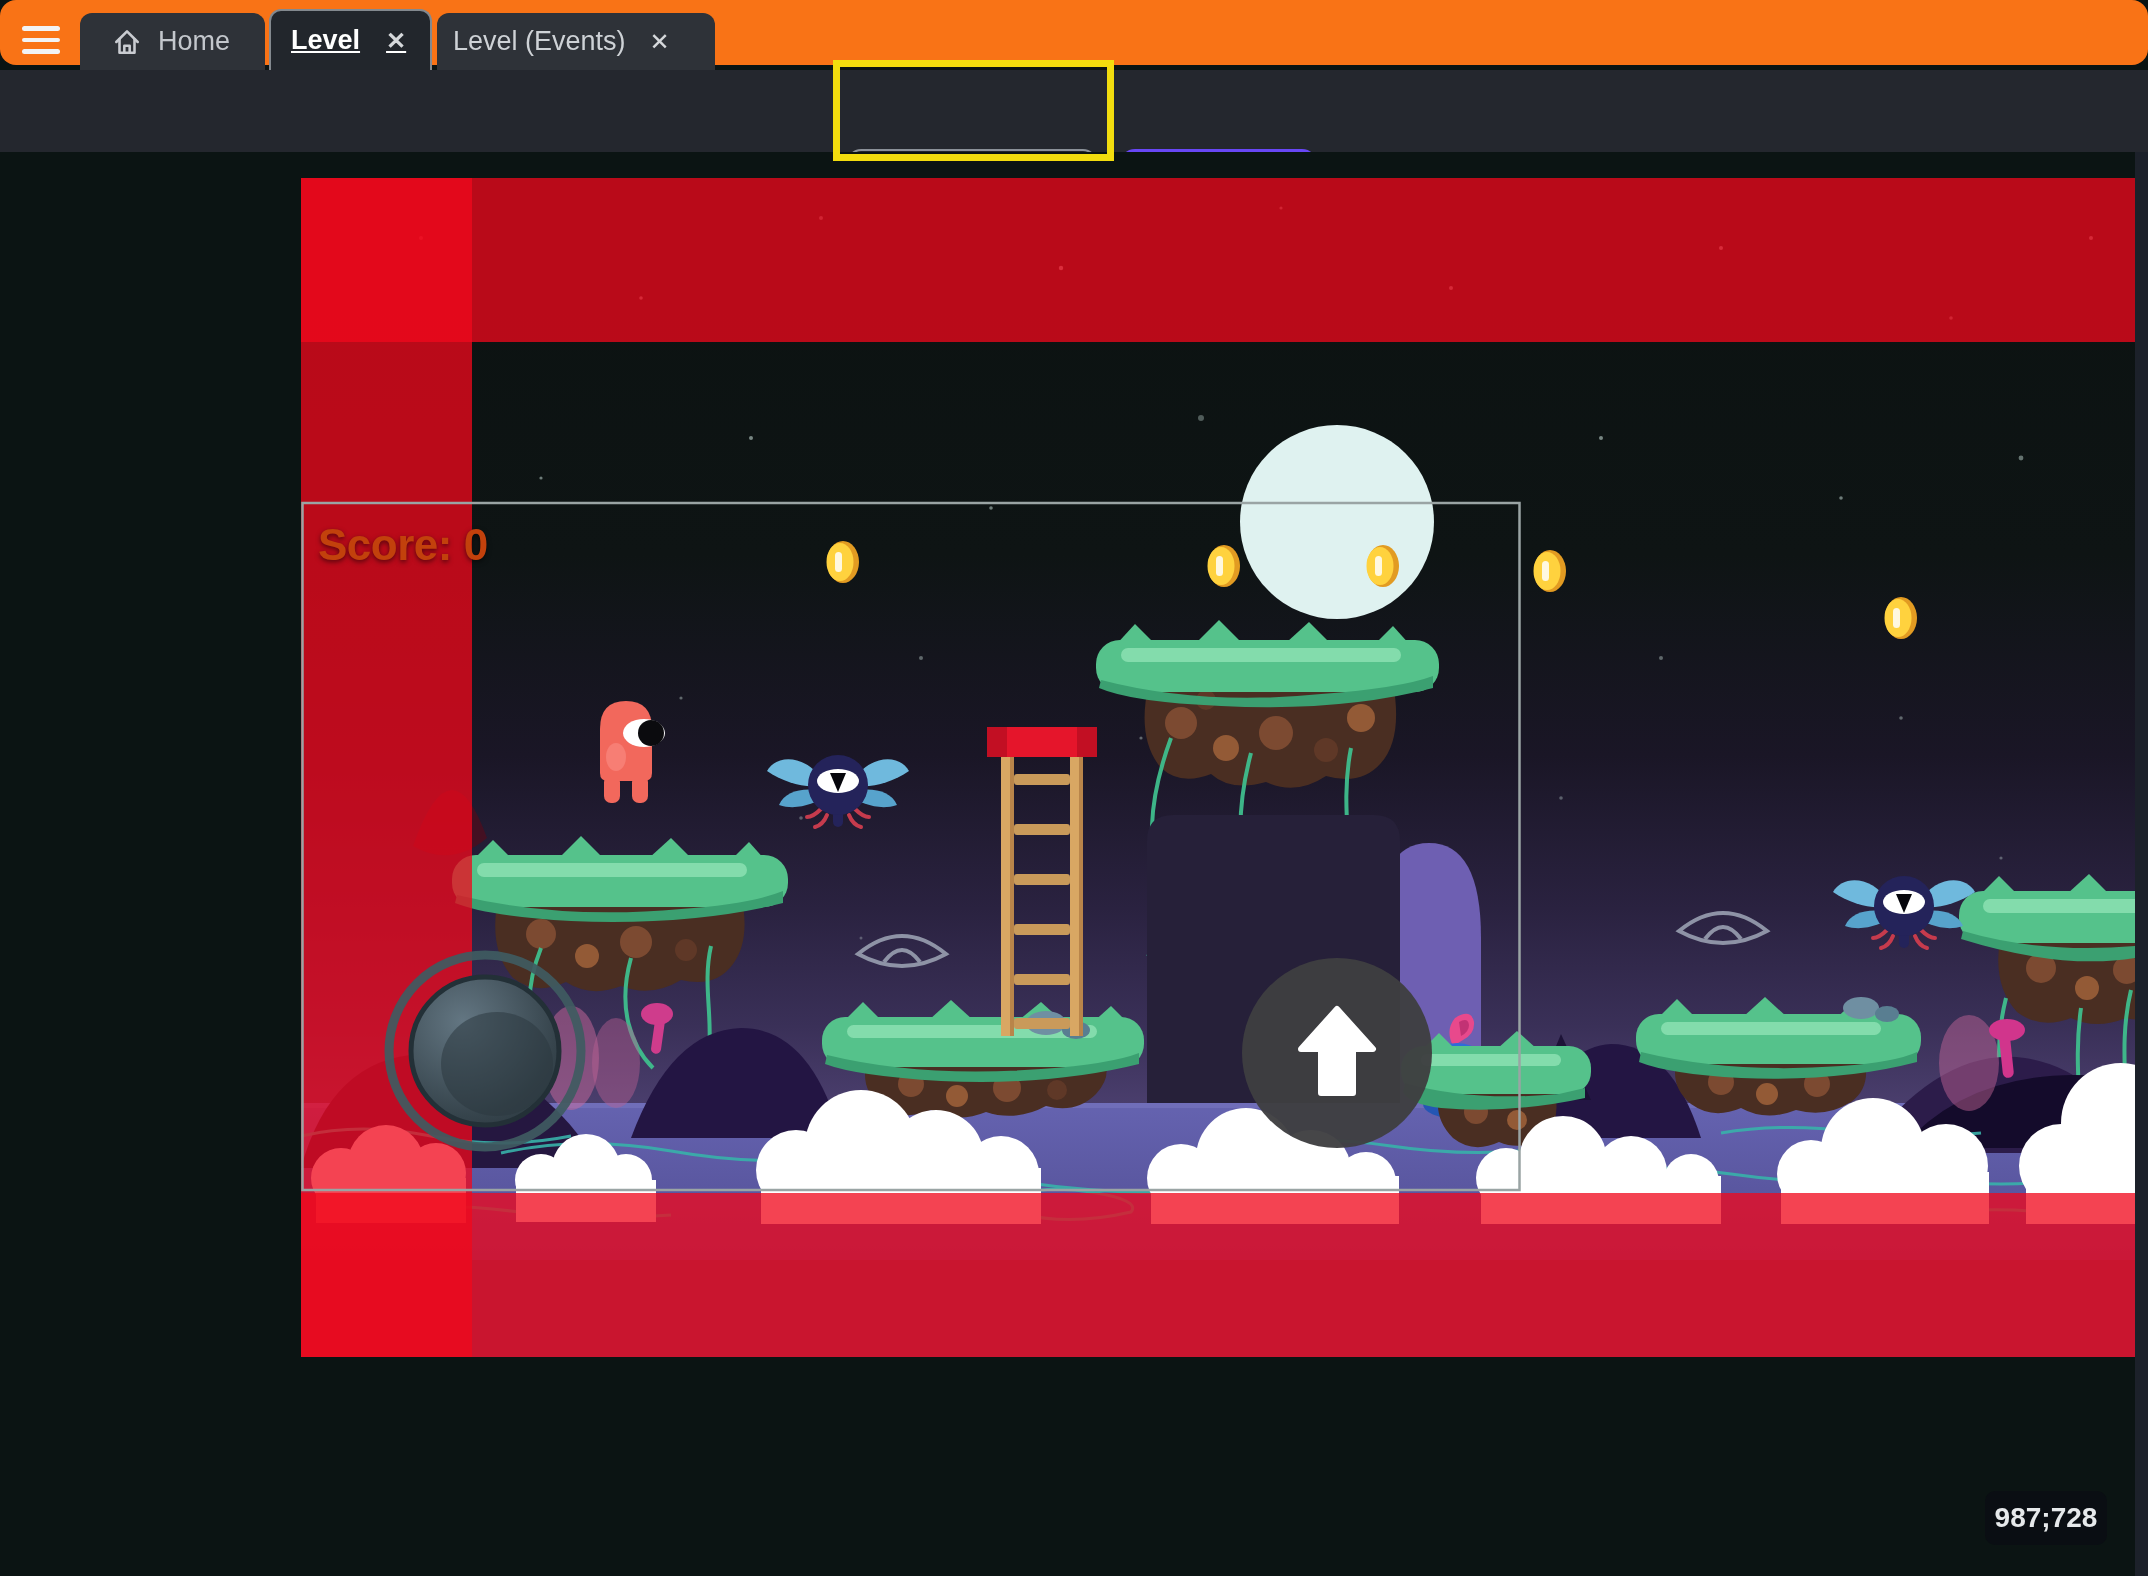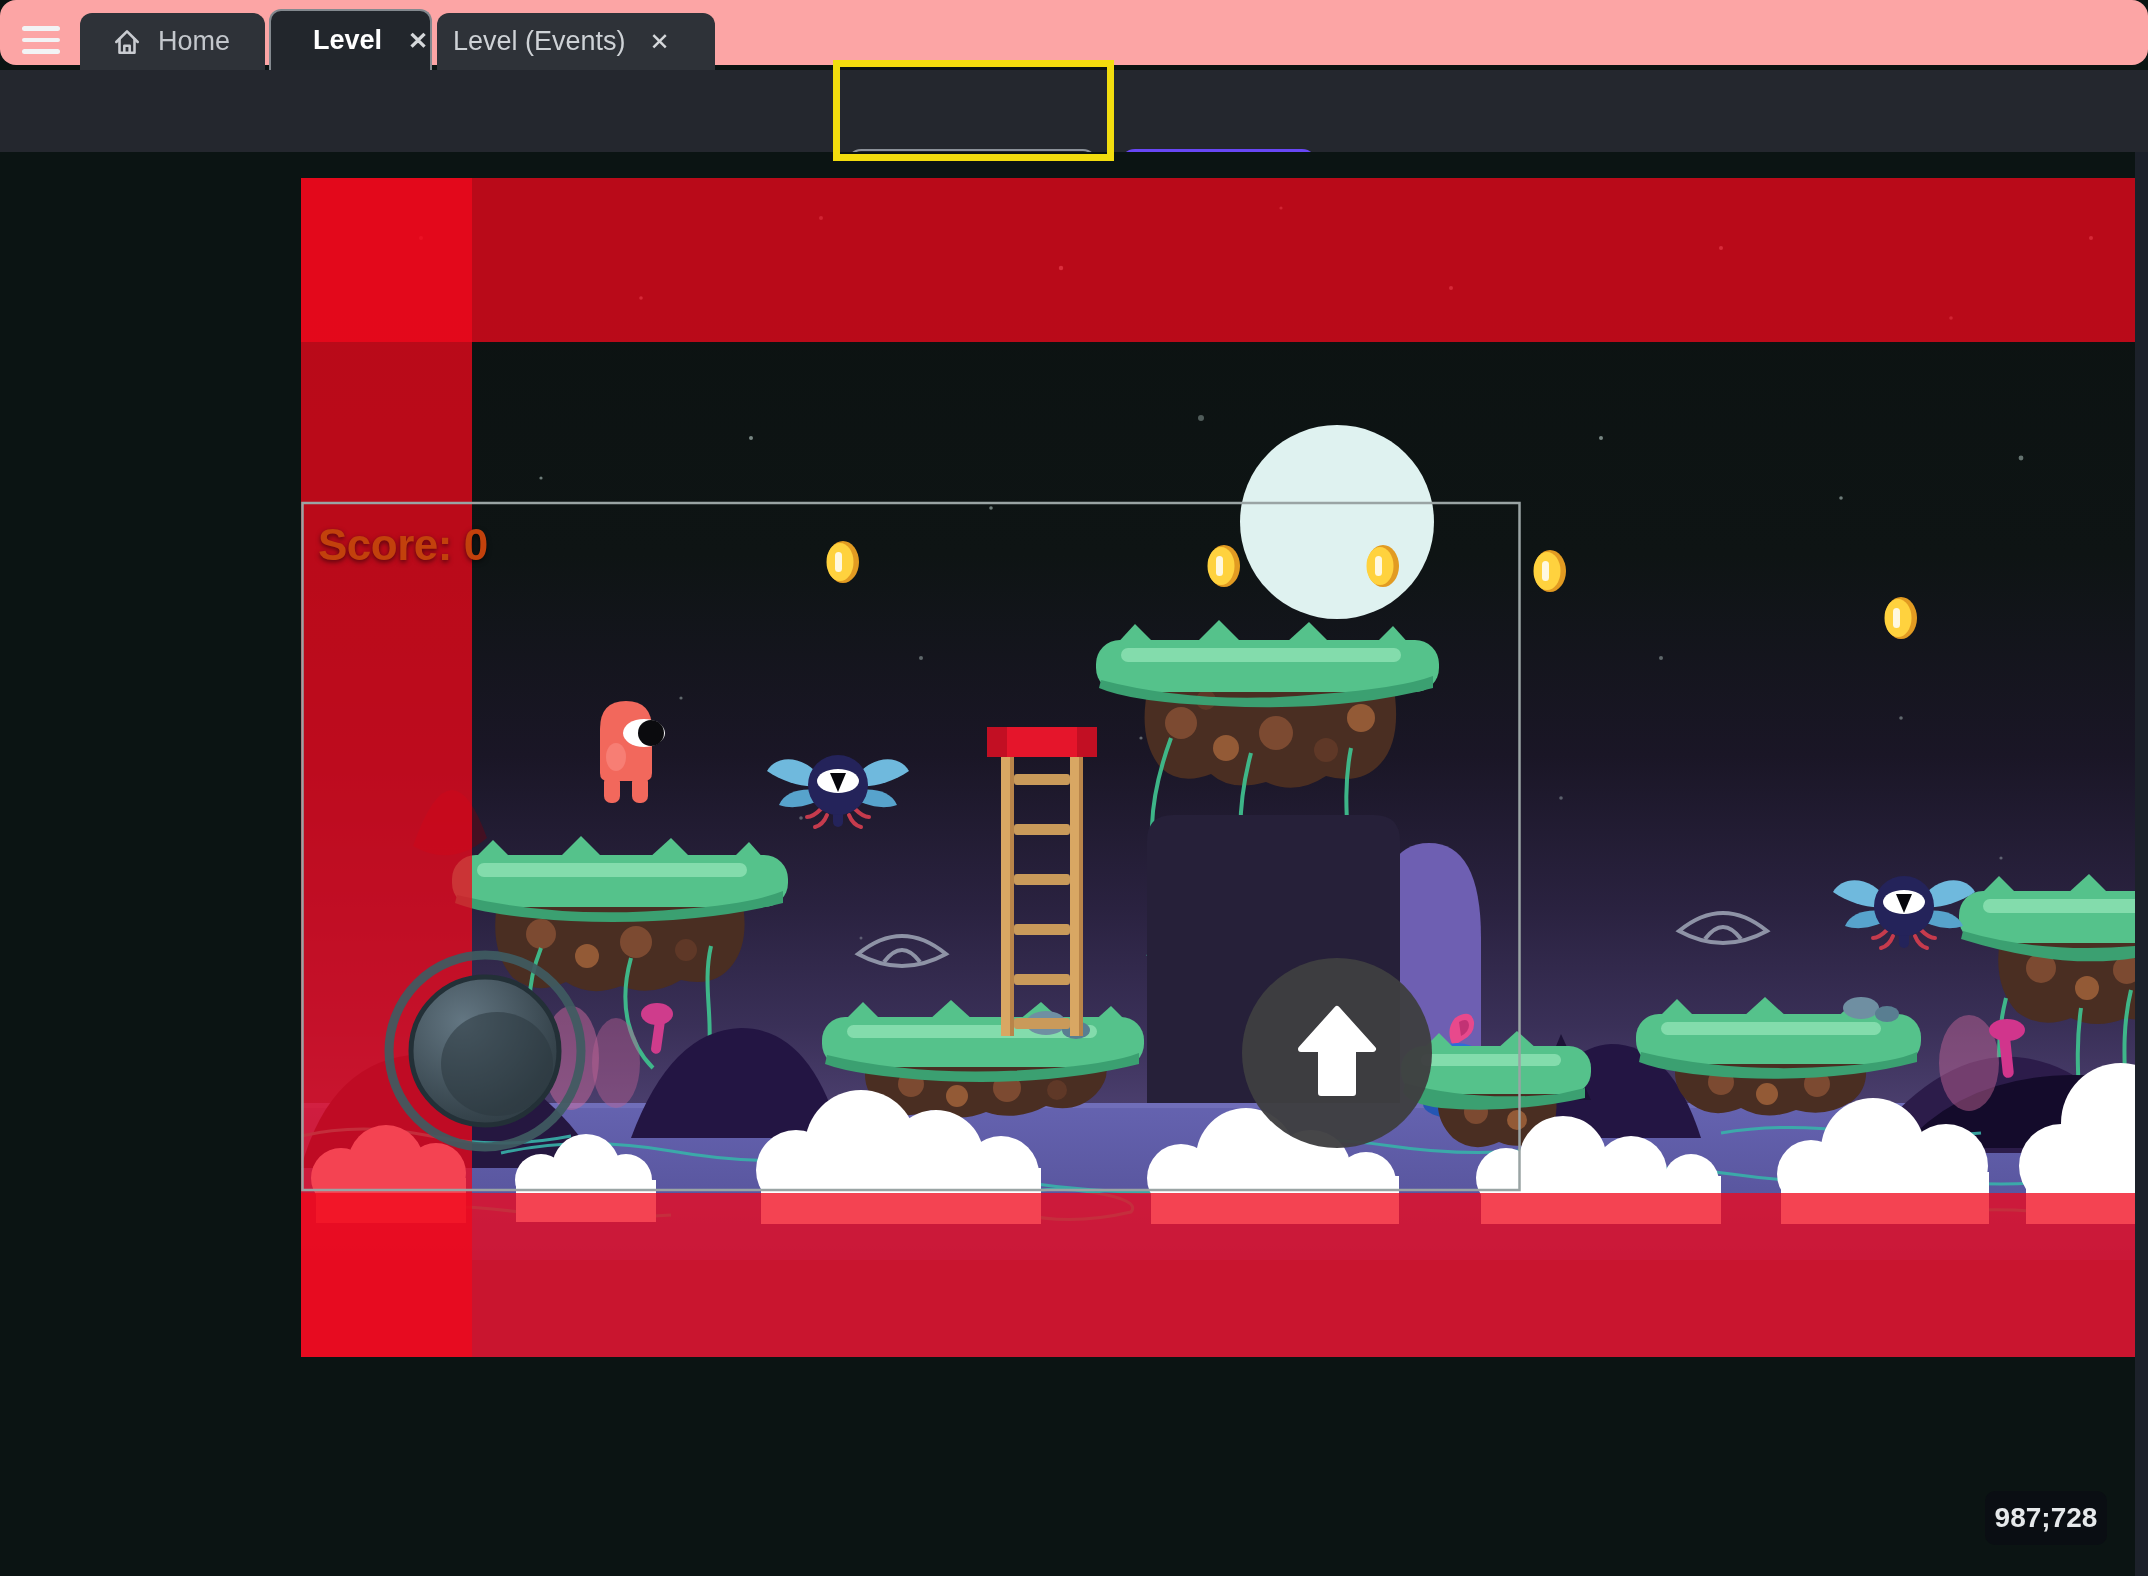--- a/index.html
+++ b/index.html
@@ -1,29 +1,29 @@
 <!DOCTYPE html>
 <html><head>
 <meta charset="utf-8">
 <style>
   html,body{margin:0;padding:0;background:#000;}
   *{box-sizing:border-box;font-family:"Liberation Sans",sans-serif;}
   #app{position:relative;width:2148px;height:1576px;background:#0b1413;overflow:hidden;}
 
   
-  .tabbar{position:absolute;left:0;top:0;width:2148px;height:65px;background:#fca5a5;border-radius:16px;}
+  .tabbar{position:absolute;left:0;top:0;width:2148px;height:65px;background:#f97316;border-radius:16px;}
   .hamburger{position:absolute;left:22px;top:26px;width:38px;height:30px;cursor:pointer;}
   .hamburger span{display:block;width:38px;height:4.5px;border-radius:3px;background:#f2f3f5;margin-bottom:7px;}
   .tab{position:absolute;top:13px;height:57px;background:#2e3238;border-radius:12px 12px 0 0;
        display:flex;align-items:center;color:#c3c7cc;font-size:27px;}
   .tab .lbl{white-space:nowrap;}
   .tab-home{left:80px;width:185px;padding-left:32px;gap:16px;}
   .tab-level{left:269px;width:163px;top:9px;height:61px;background:#22262c;
        border:2px solid #83898f;border-bottom:none;color:#fff;font-weight:700;
-       padding-left:42px;gap:26px;}
+       padding-left:20px;gap:26px;text-decoration:underline;}
   .tab-events{left:437px;width:278px;padding-left:16px;gap:24px;color:#ced2d6;}
   .tab .close{font-size:24px;color:#d5d8db;line-height:1;cursor:pointer;}
 
   
   .toolbar{position:absolute;left:0;top:70px;width:2148px;height:82px;background:#24272e;}
   .tb-icon{position:absolute;top:92px;width:38px;height:38px;cursor:pointer;}
   .tb-sep{position:absolute;top:84px;width:2px;height:54px;background:#3a585c;}
   .preview-btn{position:absolute;left:847px;top:79px;width:250px;height:64px;border:2px solid #8b9199;
        border-radius:14px;cursor:pointer;}
   .preview-btn .lbl{position:absolute;left:80px;top:16px;font-size:27px;font-weight:700;color:#eef0f2;}

